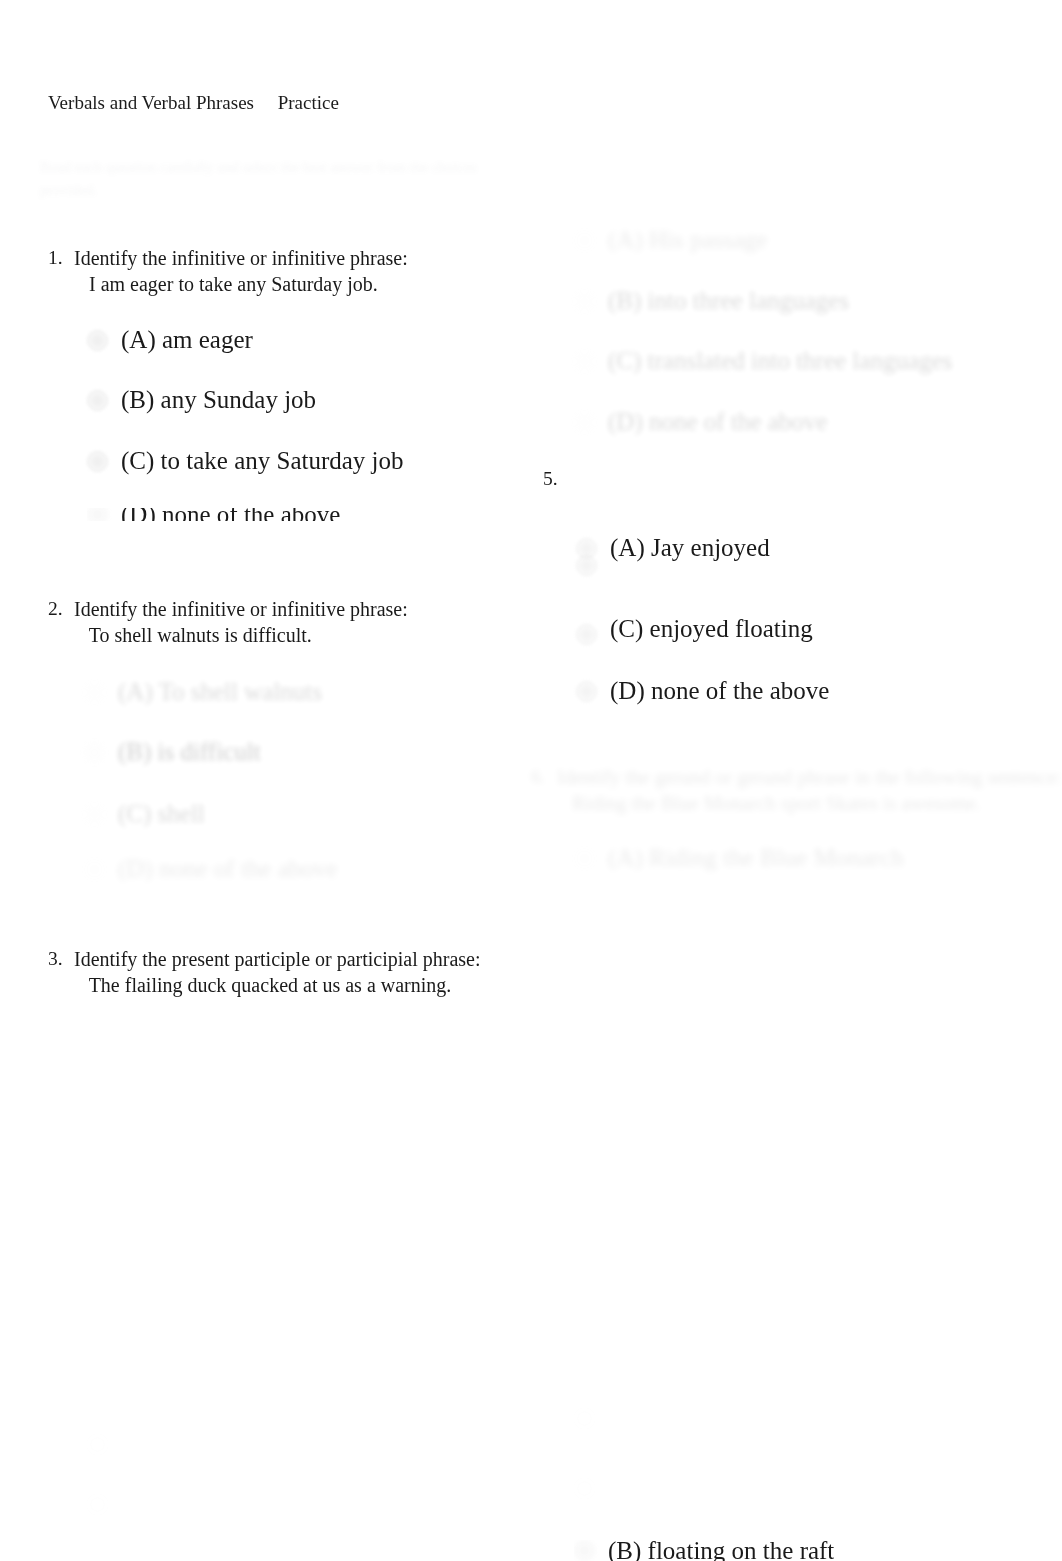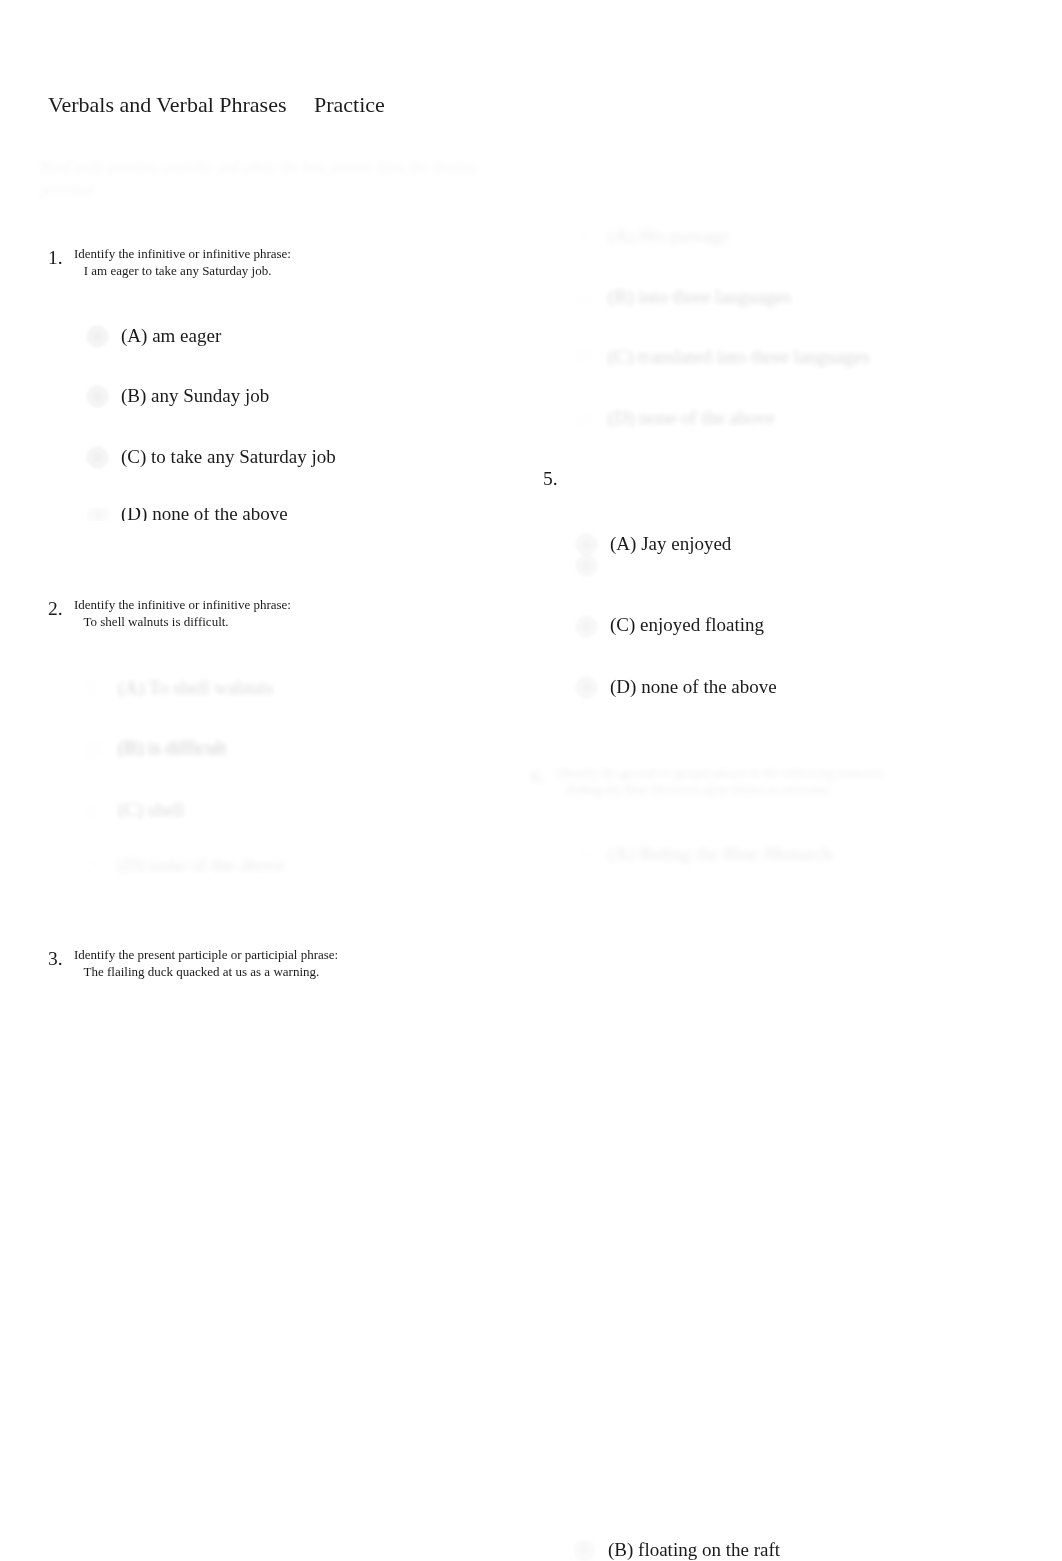--- a/index.html
+++ b/index.html
@@ -18,21 +18,21 @@
   .page {
     position: absolute;
     inset: 0;
   }
 
   
   .doc-title {
     position: absolute;
     left: 48px;
     top: 92px;
-    font-size: 22px;
+    font-size: 19px;
     line-height: 1.15;
     white-space: pre;
     color: #1c1c1c;
   }
 
   
   .instructions {
     position: absolute;
     left: 40px;
     top: 156px;
@@ -44,21 +44,21 @@
     filter: blur(2.6px);
     white-space: pre-wrap;
   }
 
   
   .question {
     position: absolute;
   }
   .q-text {
     display: block;
-    font-size: 13px;
+    font-size: 20px;
     line-height: 1.28;
     white-space: pre;
     text-indent: 0;
   }
   .q-number {
     position: absolute;
     font-size: 19.5px;
     line-height: 1.28;
   }
 
@@ -70,21 +70,21 @@
   }
   .radio {
     width: 19px;
     height: 19px;
     border-radius: 50%;
     border: 1.4px solid #c9c9c9;
     background: radial-gradient(circle at 50% 50%, #d7d7d7 0%, #e9e9e9 55%, #f4f4f4 100%);
     flex: 0 0 auto;
   }
   .opt-label {
-    font-size: 19px;
+    font-size: 25px;
     line-height: 1.28;
     white-space: pre;
     margin-left: 13px;
   }
 
   
   .f-full   { opacity: 1; filter: none; }
   .f-dim2   { opacity: 0.22; filter: blur(2.6px); }
   .f-dim3   { opacity: 0.16; filter: blur(2.8px); }
   .f-ghost  { opacity: 0.085; filter: blur(3px); }

